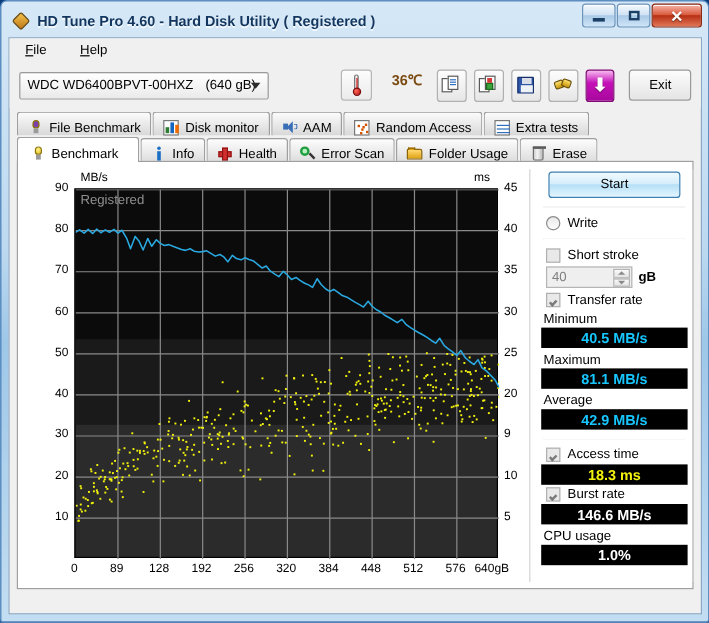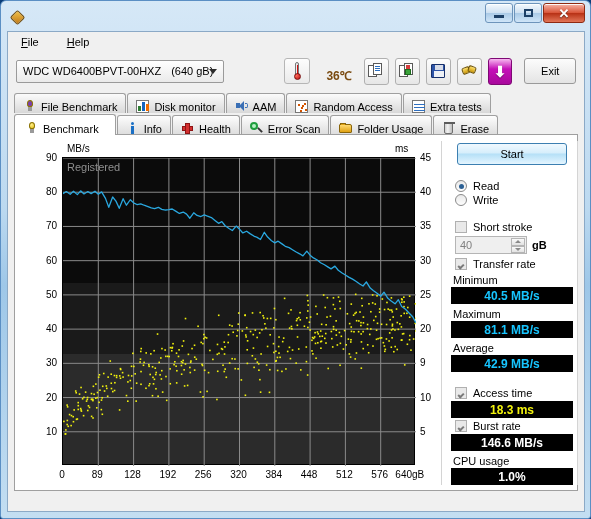--- a/index.html
+++ b/index.html
@@ -72,21 +72,21 @@
     background: linear-gradient(180deg,#ffffff,#eaeaea);
     display:flex; align-items:center; padding:0 4px 0 6px; position:relative;
   }
   .combo .ctext { font-size:11px; color:#000; white-space:nowrap; }
   .combo .csize { margin-left:10px; font-size:11px; color:#000; }
   .combo .arrow {
     position:absolute; right:6px; width:0;height:0;
     border-left:4px solid transparent;border-right:4px solid transparent;
     border-top:5px solid #2b2b2b;
   }
-  .tempbox { display:flex; align-items:flex-end; gap:16px; margin-left:6px;padding-left:48px; }
+  .tempbox { display:flex; align-items:flex-start; gap:16px; margin-left:6px;padding-left:48px; }
   .tbtn {
     width:26px;height:26px;border:1px solid #b6b6b6;border-radius:3px;
     background:linear-gradient(180deg,#fdfdfd,#eaeaea);
     display:flex;align-items:center;justify-content:center;
   }
   .thermo { position:relative; width:8px; height:18px; }
   .thermo .stem { position:absolute;left:2px;top:0;width:4px;height:13px;
     background:linear-gradient(90deg,#d6d6d6,#ffffff 40%,#c9c9c9); border:1px solid #777; border-radius:2px 2px 0 0;}
   .thermo .merc { position:absolute;left:3.5px;top:3px;width:1.5px;height:10px;background:#d21414;}
   .thermo .bulb { position:absolute;left:1px;bottom:0;width:7px;height:7px;border-radius:50%;
@@ -256,20 +256,21 @@
 </style>
 </head>
 <body>
 
 <div class="window">
 
   <div class="titlebar">
     <div class="title-icon">
         <div class="diamond"></div>
       </div>
+    <div class="title-text">HD Tune Pro 4.60 - Hard Disk Utility (  Registered )</div>
     <div class="winbtns">
       <div class="wb">
           <div class="minbar"></div>
         </div>
       <div class="wb">
           <div class="maxbox"></div>
         </div>
       <div class="wb close">
           <span class="glyph">✕</span>
         </div>
@@ -978,24 +979,20 @@
         </div>
 
         <div class="panel-sep"></div>
         <div class="vline2"></div>
 
         <div class="rightpanel">
           <div class="startbtn">Start</div>
           <div class="divider"></div>
 
           <div class="radio-row">
-            <span class="radio on"></span>
-            <span>Read</span>
-          </div>
-          <div class="radio-row">
             <span class="radio"></span>
             <span>Write</span>
           </div>
           <div class="divider"></div>
 
           <div class="check-row">
             <span class="cbox dis"></span>
             <span>Short stroke</span>
           </div>
           <div class="spin-row">

